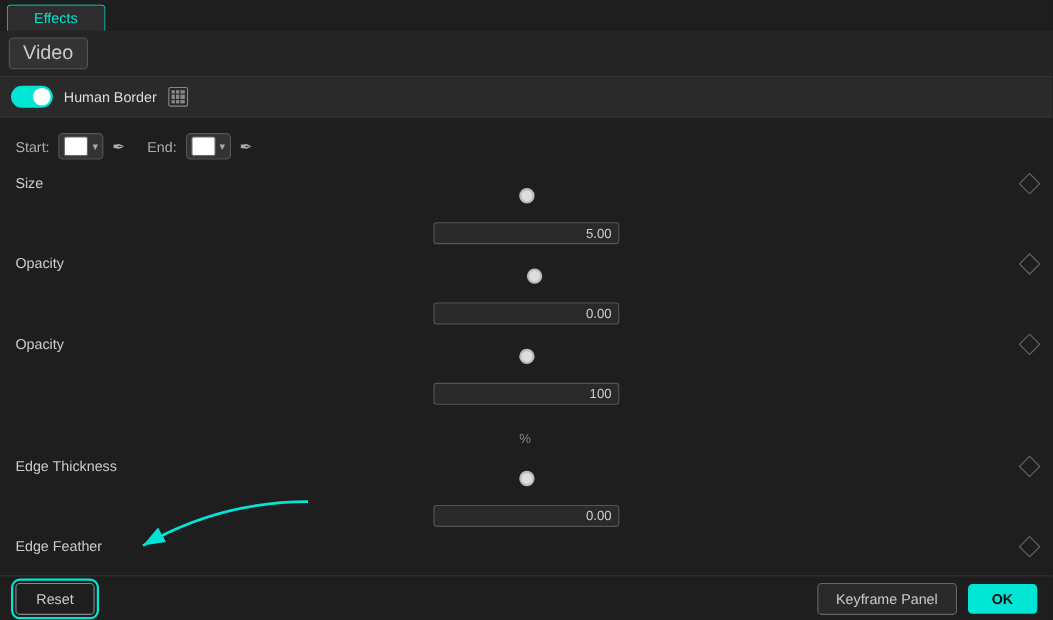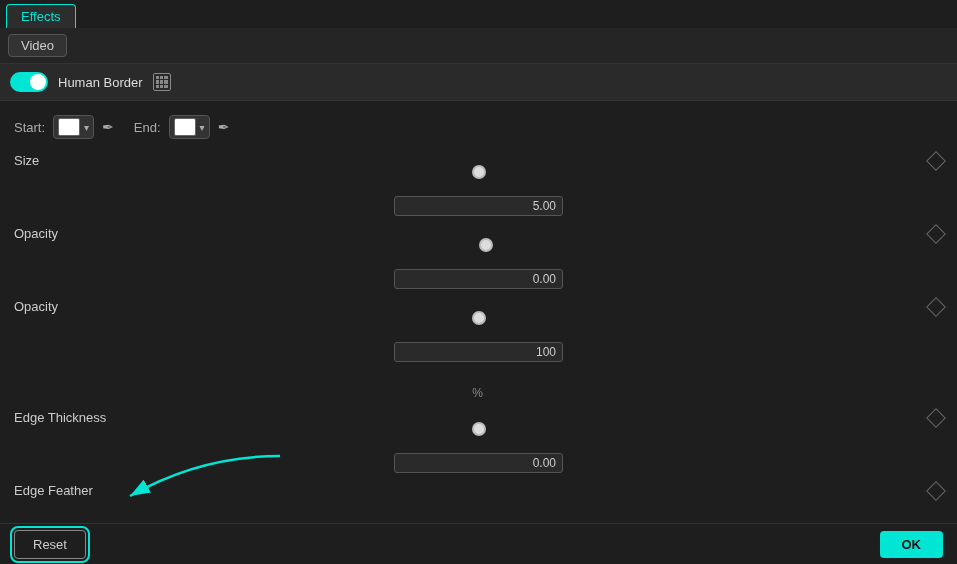--- a/index.html
+++ b/index.html
@@ -15,21 +15,21 @@
     }
 
     
     .top-tabs {
       display: flex;
       padding: 4px 6px 0;
       gap: 4px;
       background: #1e1e1e;
     }
     .tab {
-      padding: 4px 14px;
+      padding: 4px 24px;
       border-radius: 4px 4px 0 0;
       cursor: pointer;
       font-size: 13px;
       color: #ccc;
       background: #2a2a2a;
       border: 1px solid #444;
       border-bottom: none;
     }
     .tab.active {
       background: #2d2d2d;
@@ -40,21 +40,21 @@
     
     .second-row {
       padding: 6px 8px;
       background: #252525;
       border-bottom: 1px solid #333;
     }
     .second-row .tab2 {
       padding: 3px 12px;
       border-radius: 4px;
       cursor: pointer;
-      font-size: 13px;
+      font-size: 18px;
       color: #ccc;
       background: #333;
       border: 1px solid #555;
       display: inline-block;
     }
 
     
     .toggle-row {
       display: flex;
       align-items: center;
@@ -408,15 +408,16 @@
     <marker id="arrowhead" markerWidth="8" markerHeight="6" refX="8" refY="3" orient="auto">
       <polygon points="0 0, 8 3, 0 6" fill="#00e5d4"></polygon>
     </marker>
   </defs>
   <path d="M 180,10 Q 100,10 30,50" stroke="#00e5d4" stroke-width="2.5" fill="none" marker-end="url(#arrowhead)"></path>
 </svg>
 
 <div class="bottom-bar">
   <button class="reset-btn">Reset</button>
   <div class="bottom-right">
+    <button class="keyframe-btn">Keyframe Panel</button>
     <button class="ok-btn">OK</button>
   </div>
 </div>
 
 </body></html>

